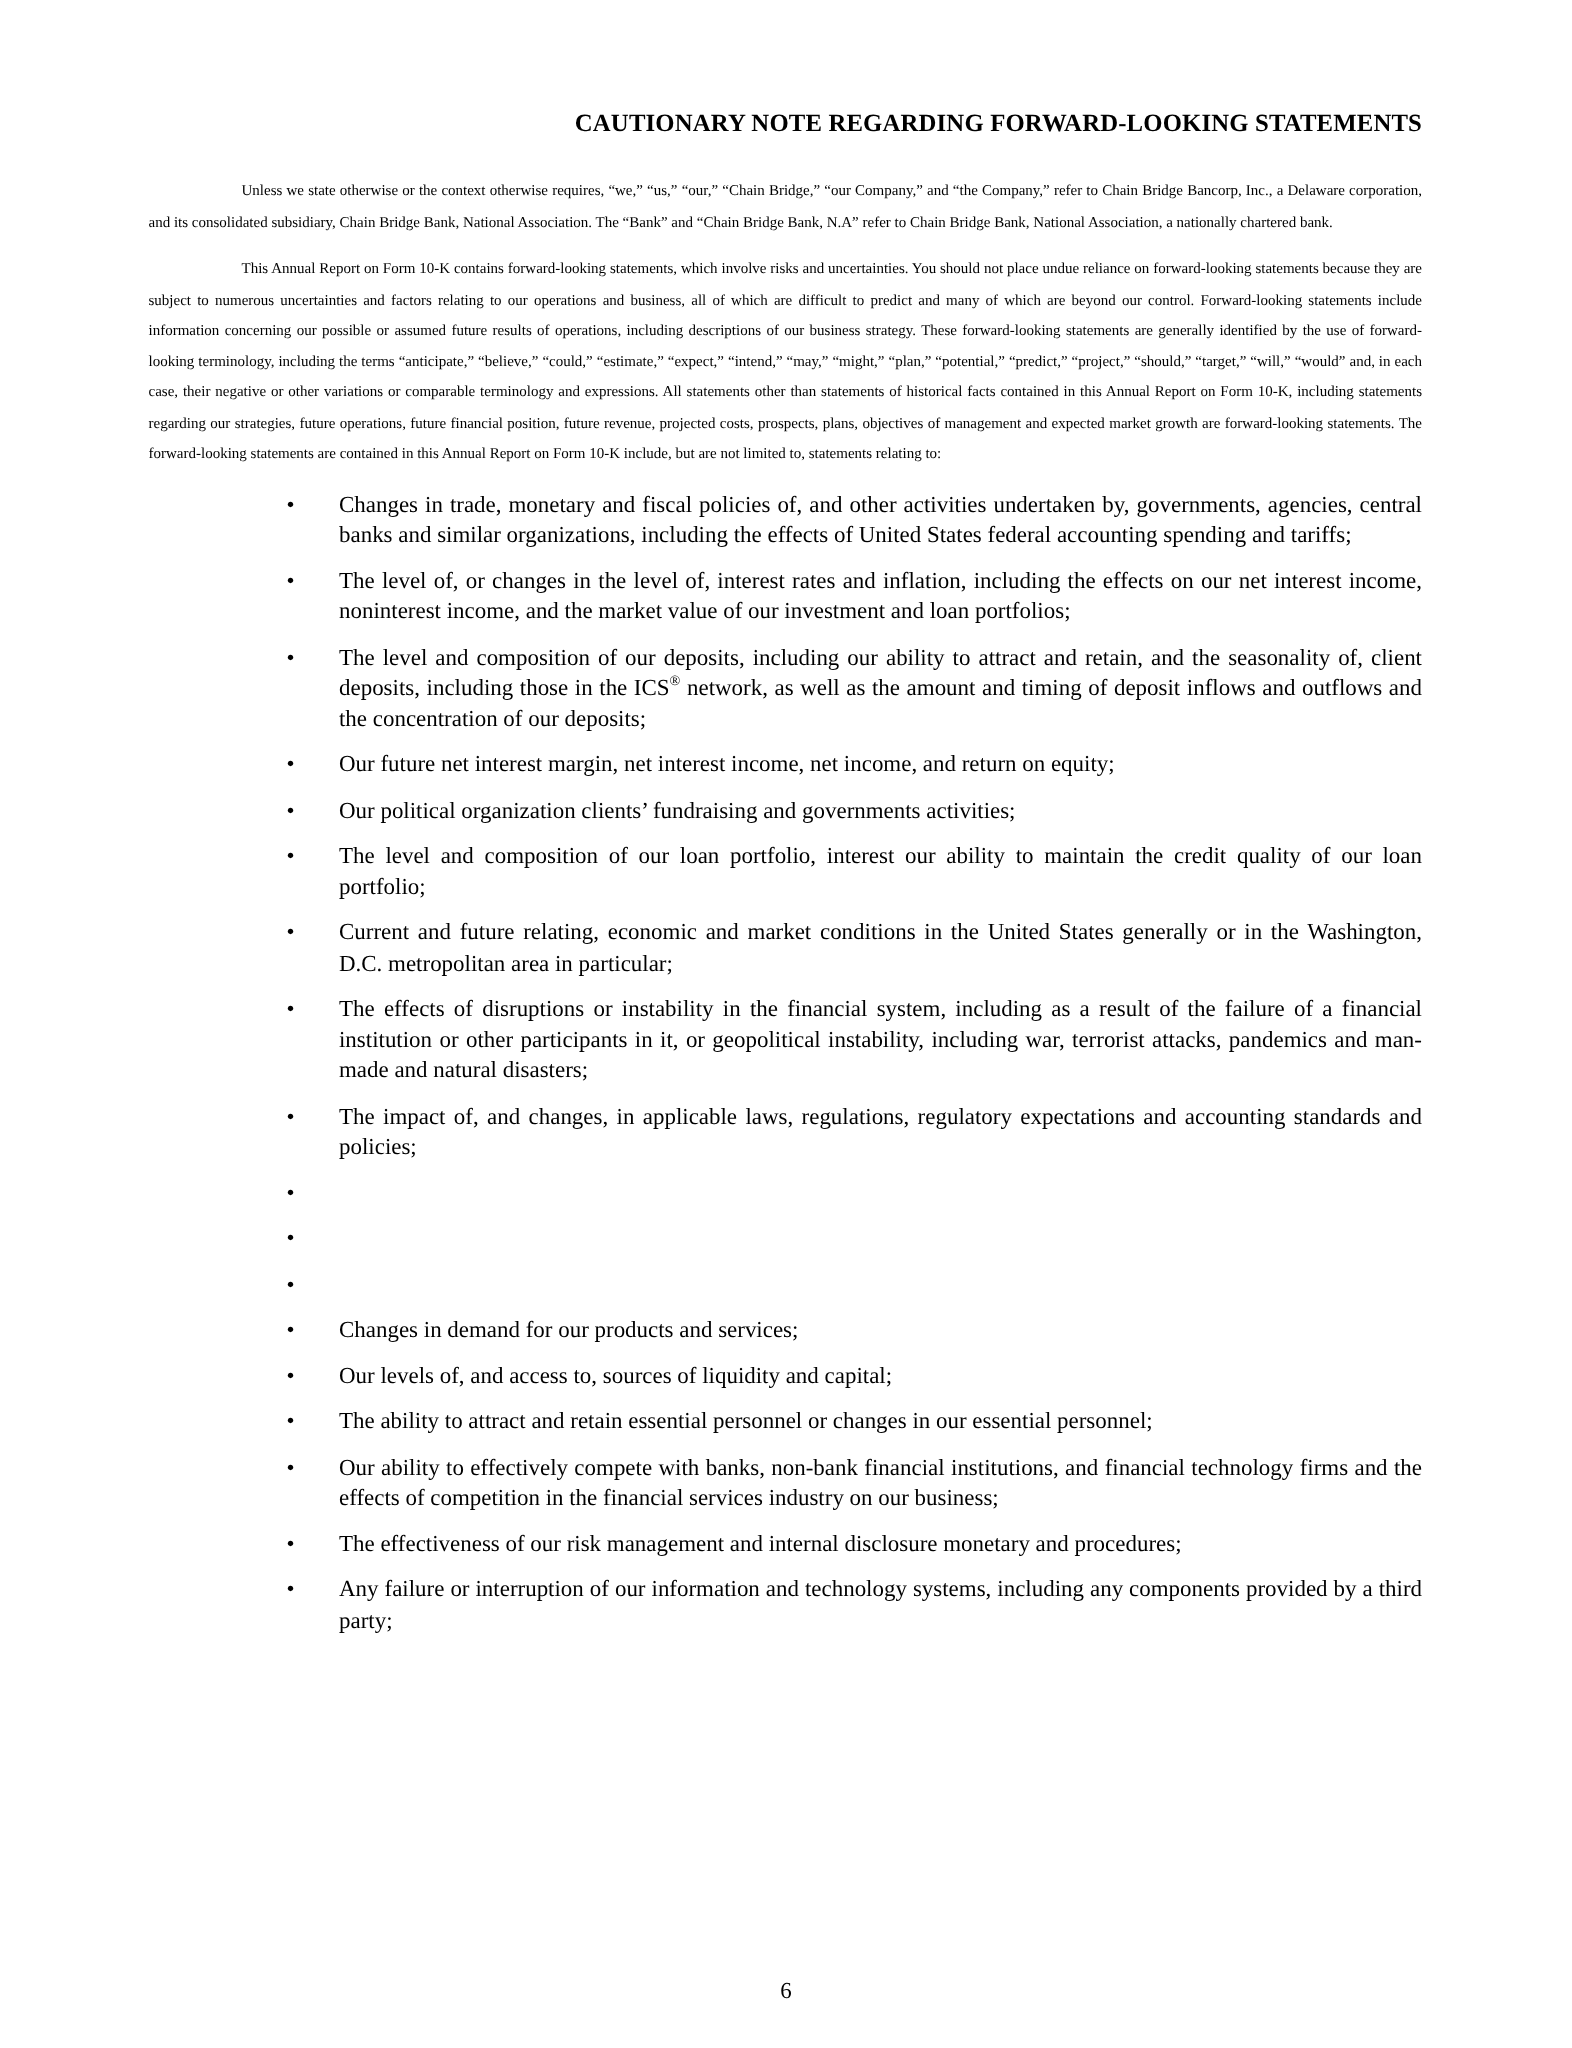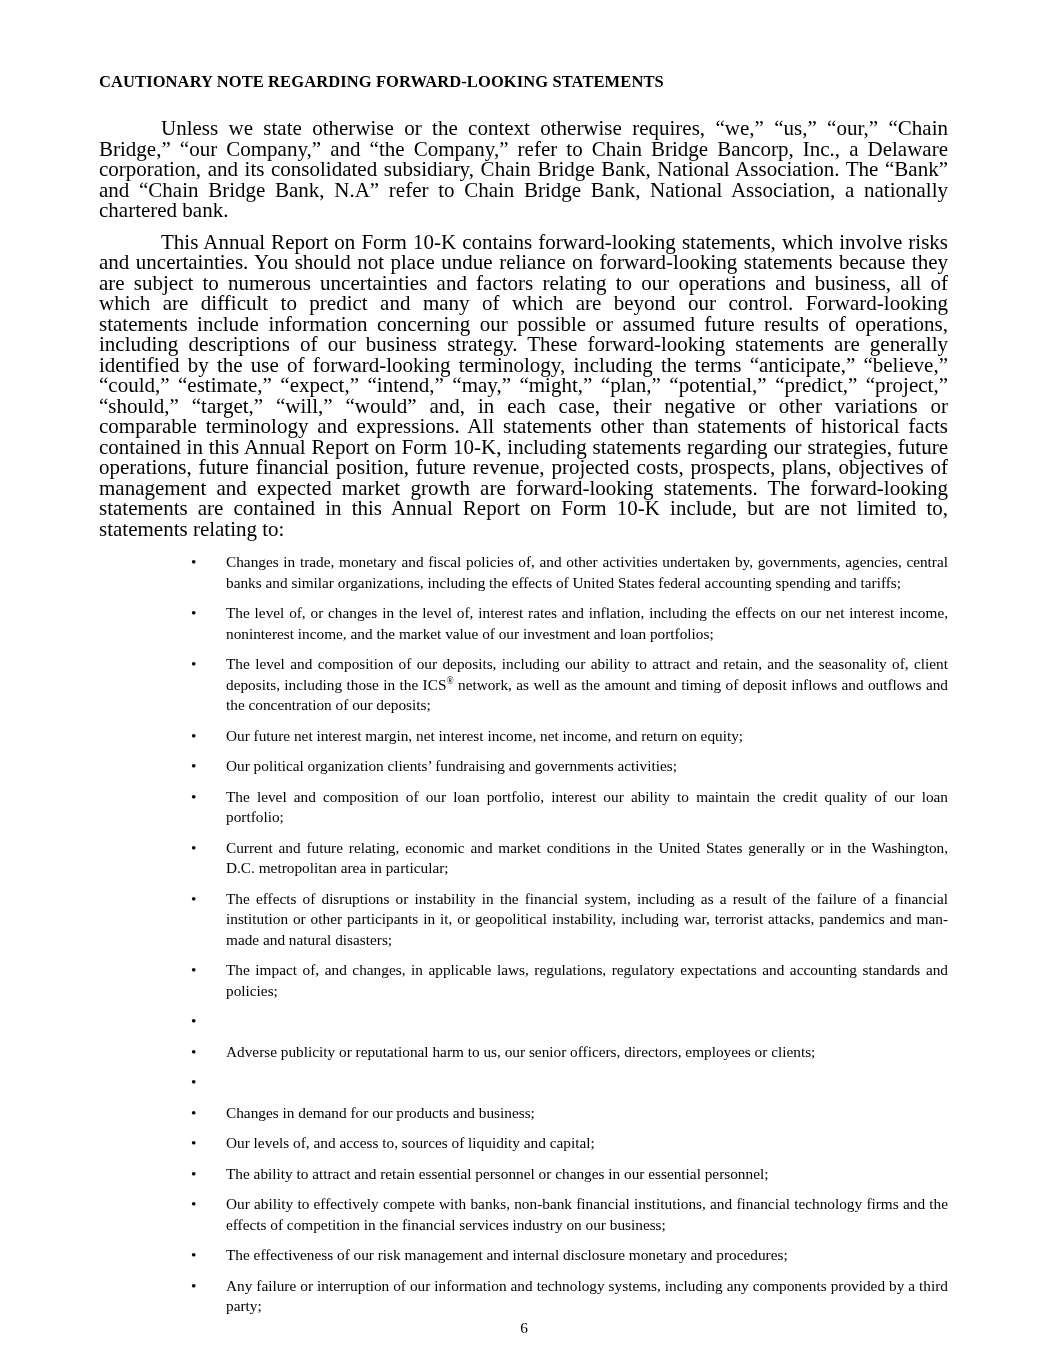--- a/index.html
+++ b/index.html
@@ -12,26 +12,26 @@
     position: relative;
     overflow: hidden;
   }
   .page {
     padding: 72px 100px 0 99px;
     box-sizing: border-box;
   }
   .doc-title {
     font-size: 16.5px;
     font-weight: bold;
-    text-align: left;
+    text-align: right;
     margin: 0 0 26px 0;
     letter-spacing: 0.1px;
   }
   .body-para {
-    font-size: 21px;
+    font-size: 10px;
     line-height: 20.5px;
     text-align: justify;
     text-indent: 62px;
     margin: 0 0 11px 0;
   }
   .bullet-list {
     margin-top: 13px;
   }
   .bullet-item {
     display: flex;
@@ -119,30 +119,29 @@
     <span class="bullet-marker">•</span>
     <span class="bullet-text">The impact of, and changes, in applicable laws, regulations, regulatory expectations and accounting standards and policies;</span>
   </div>
 
   <div class="bullet-item">
     <span class="bullet-marker">•</span>
   </div>
 
   <div class="bullet-item">
     <span class="bullet-marker">•</span>
-    <span class="bullet-text">Adverse publicity or reputational harm to us, our senior officers, directors, employees or clients;</span>
   </div>
 
   <div class="bullet-item">
     <span class="bullet-marker">•</span>
   </div>
 
   <div class="bullet-item">
     <span class="bullet-marker">•</span>
-    <span class="bullet-text">Changes in demand for our products and business;</span>
+    <span class="bullet-text">Changes in demand for our products and services;</span>
   </div>
 
   <div class="bullet-item">
     <span class="bullet-marker">•</span>
     <span class="bullet-text">Our levels of, and access to, sources of liquidity and capital;</span>
   </div>
 
   <div class="bullet-item">
     <span class="bullet-marker">•</span>
     <span class="bullet-text">The ability to attract and retain essential personnel or changes in our essential personnel;</span>

